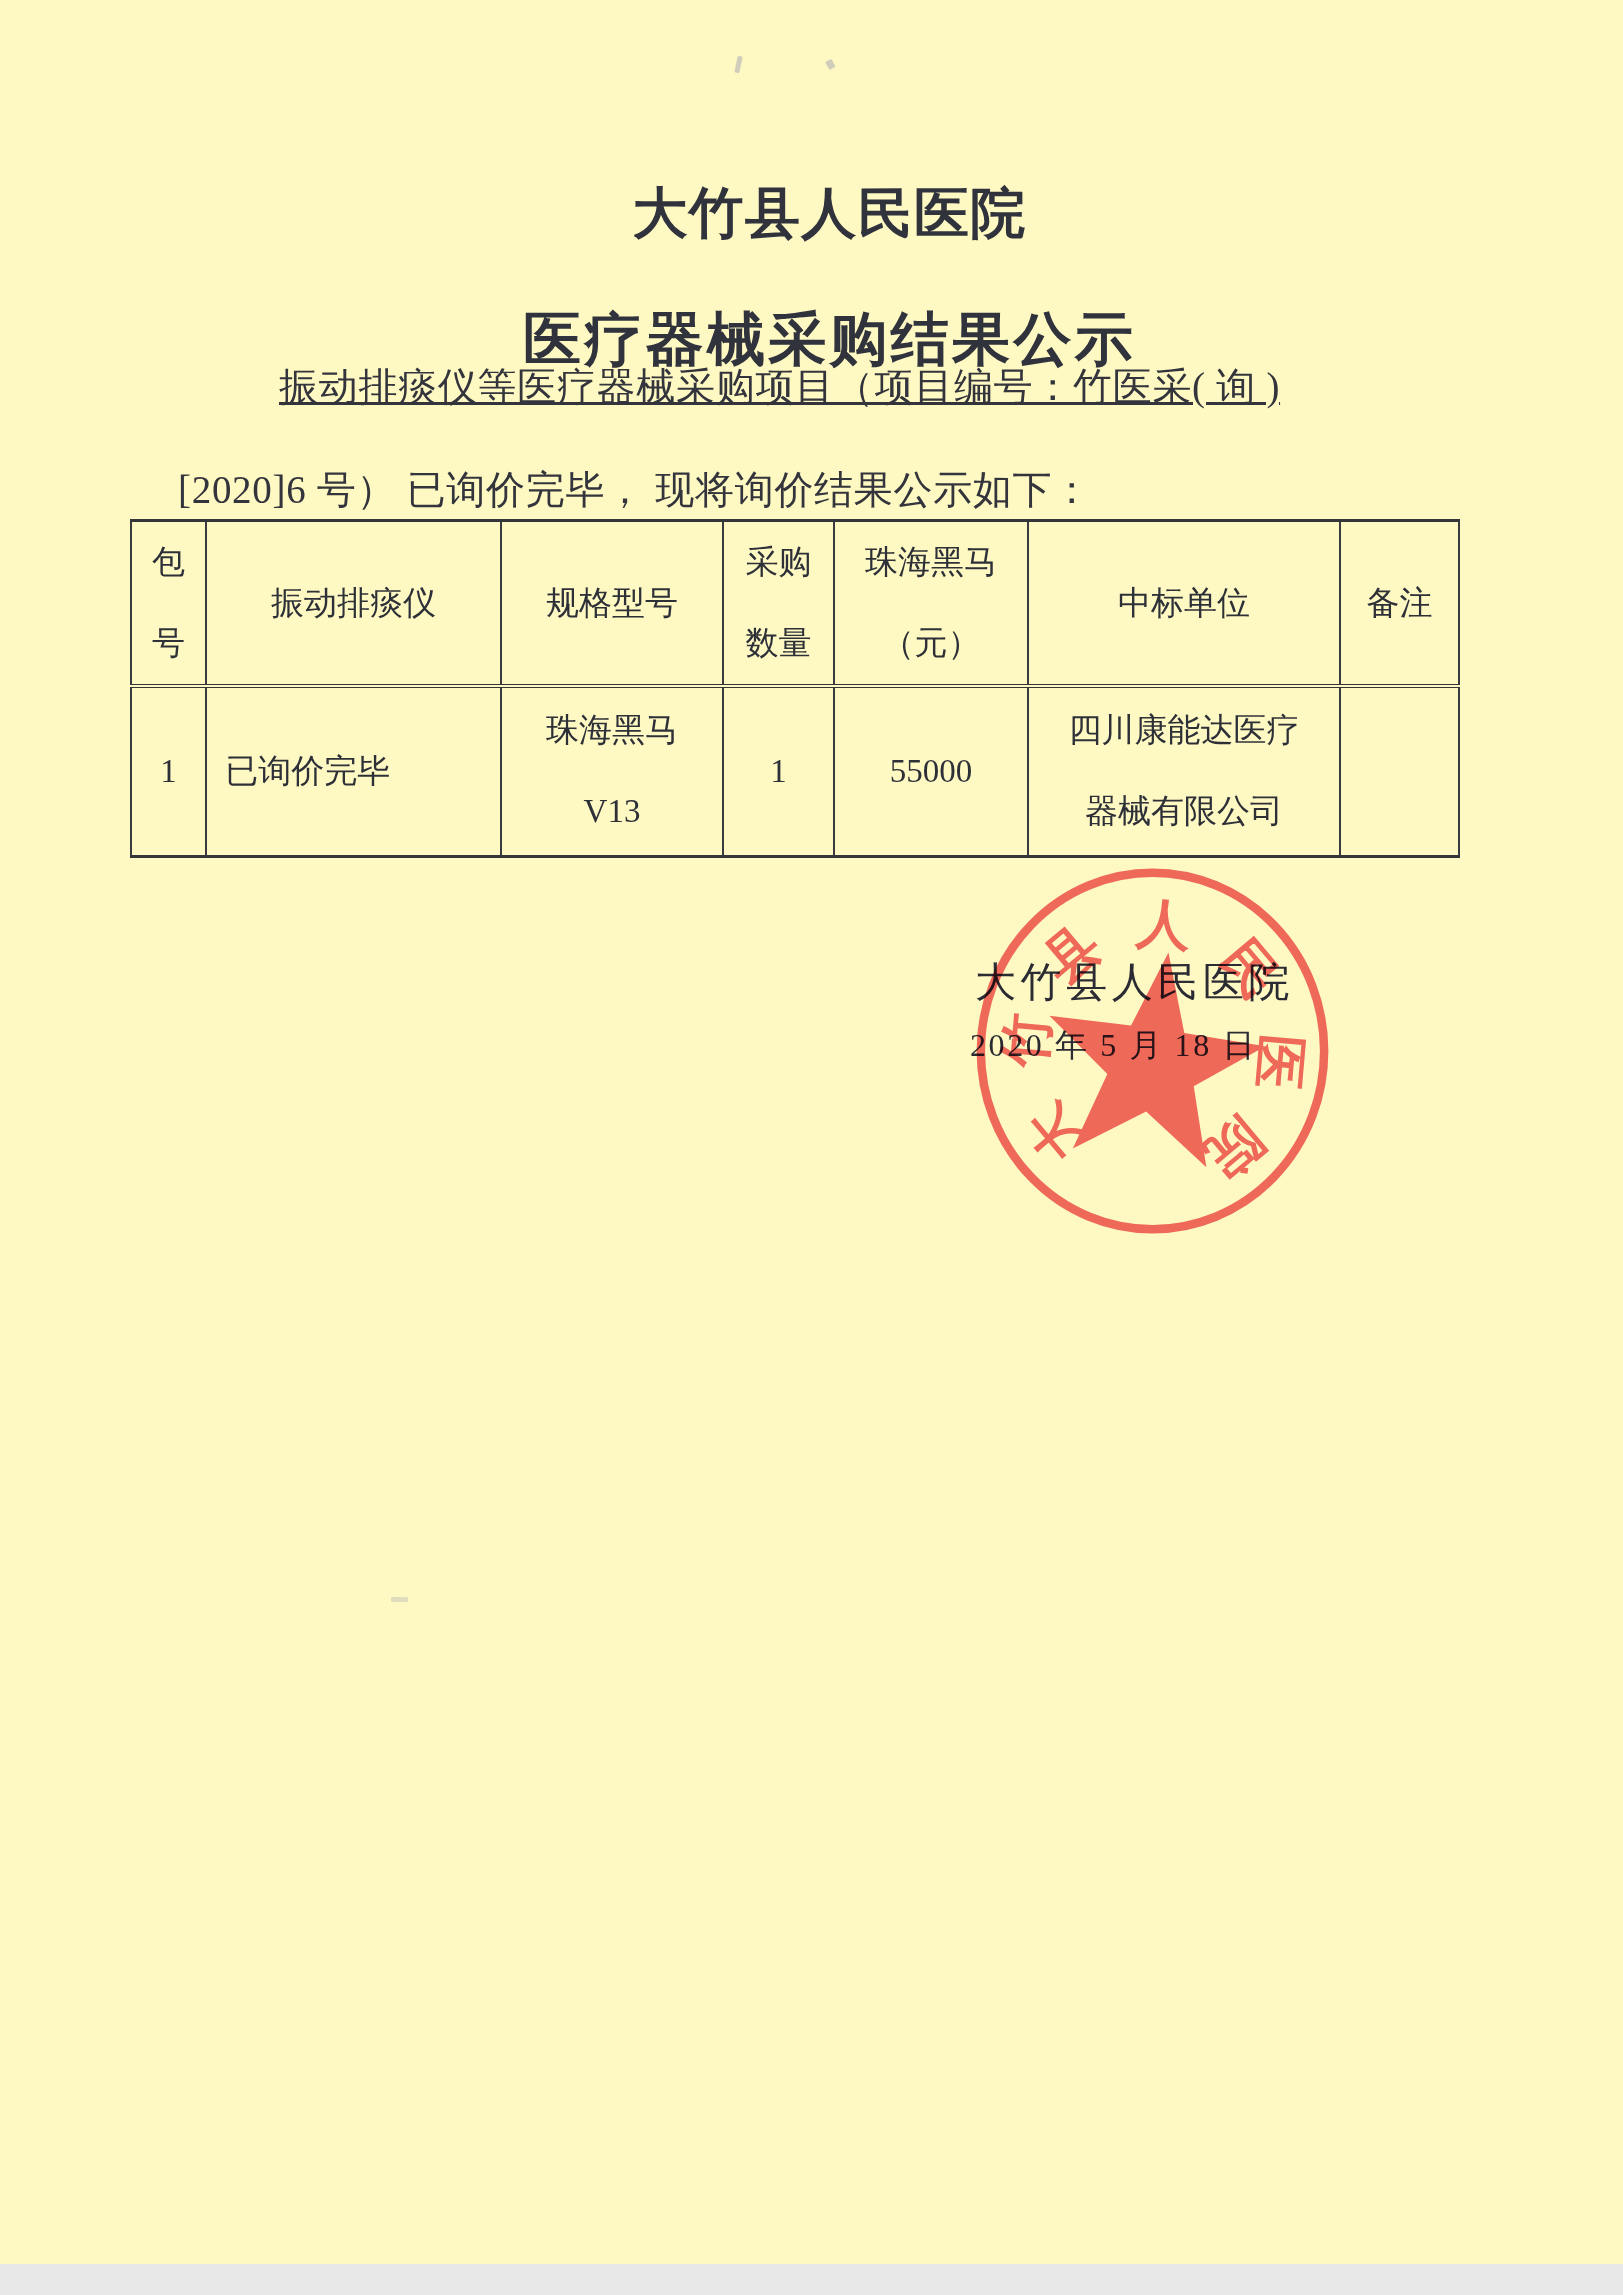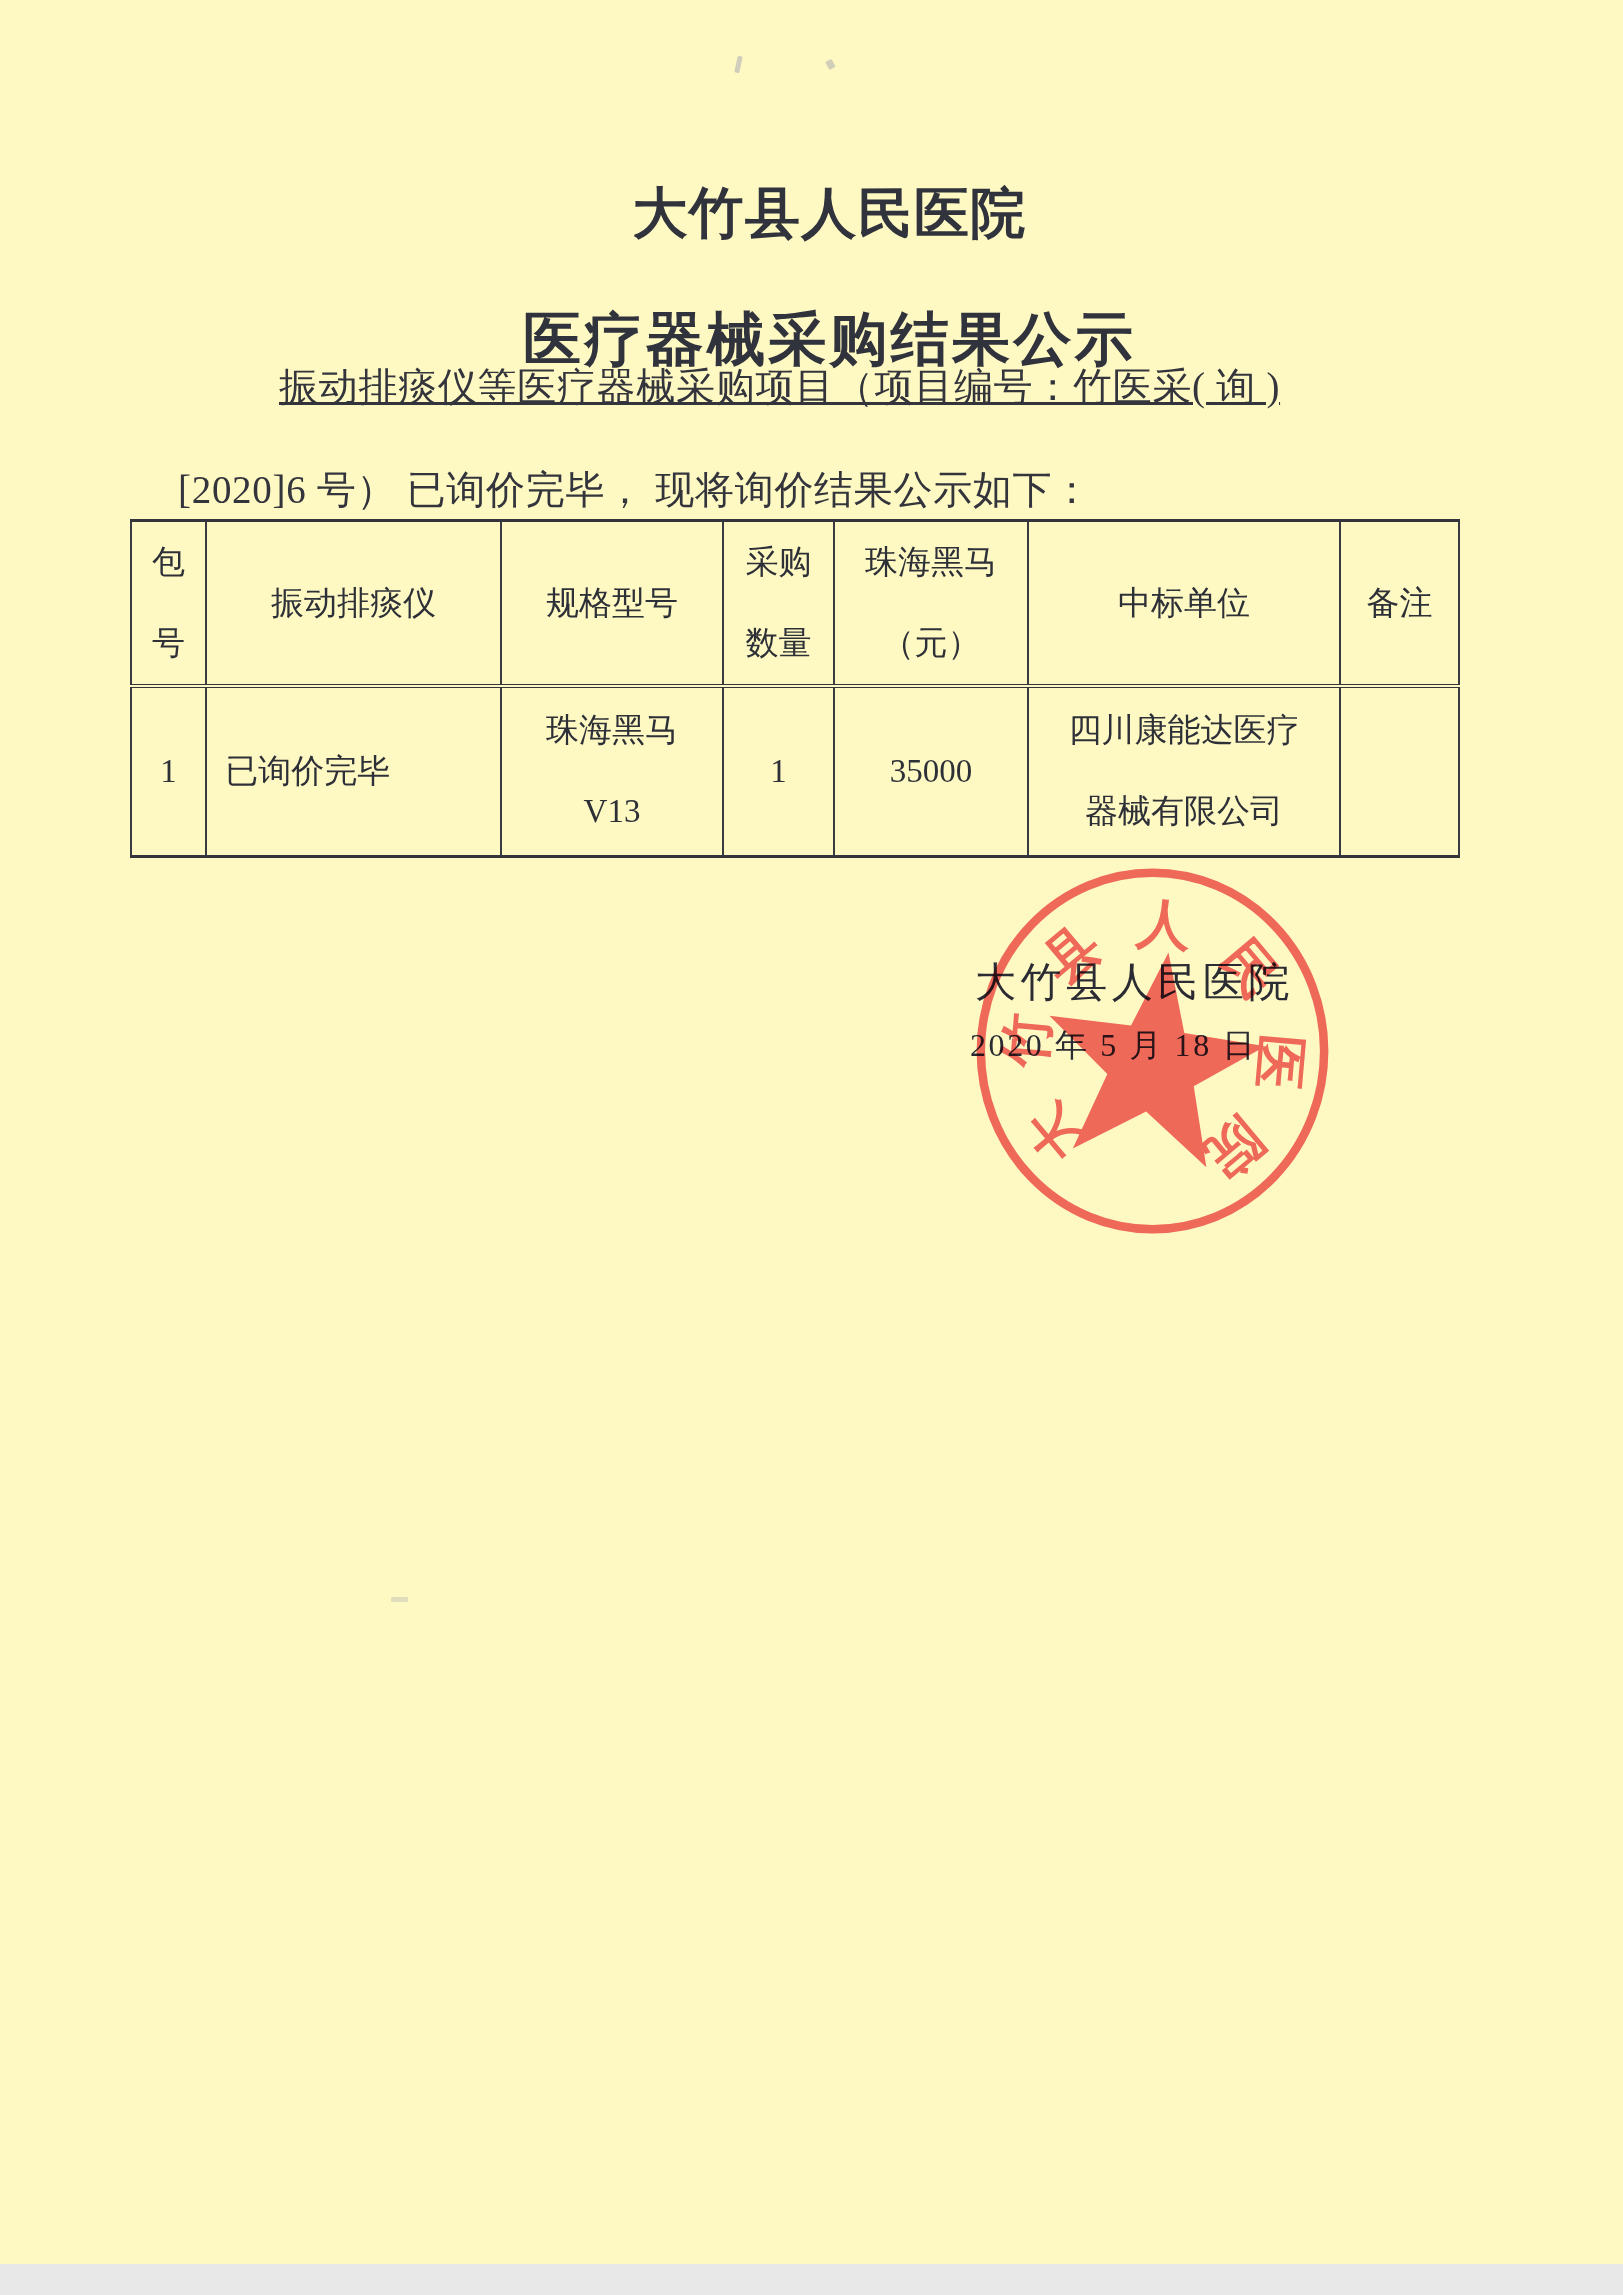--- a/index.html
+++ b/index.html
@@ -114,21 +114,21 @@
 （元）</td>
         <td>中标单位</td>
         <td>备注</td>
       </tr>
       <tr class="data-row">
         <td>1</td>
         <td class="cell-device-name">已询价完毕</td>
         <td>珠海黑马
 V13</td>
         <td>1</td>
-        <td>35000</td>
+        <td>55000</td>
         <td>四川康能达医疗
 器械有限公司</td>
         <td></td>
       </tr>
     </tbody>
   </table>
 
   <div class="sig-org">大竹县人民医院</div>
   <div class="sig-date">2020 年 5 月 18 日</div>
 

